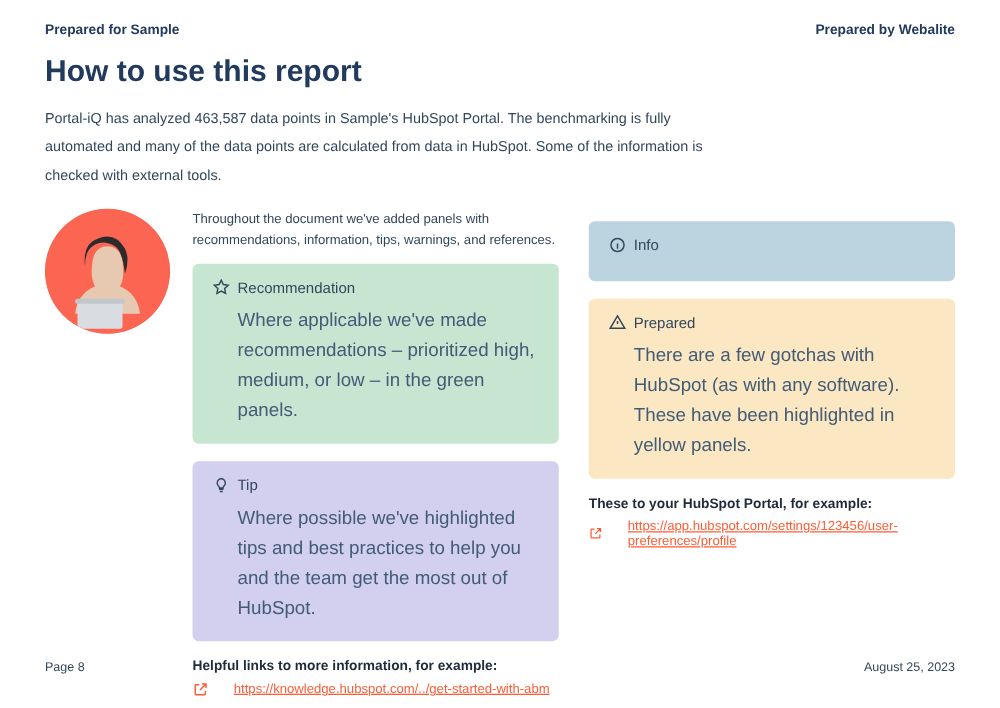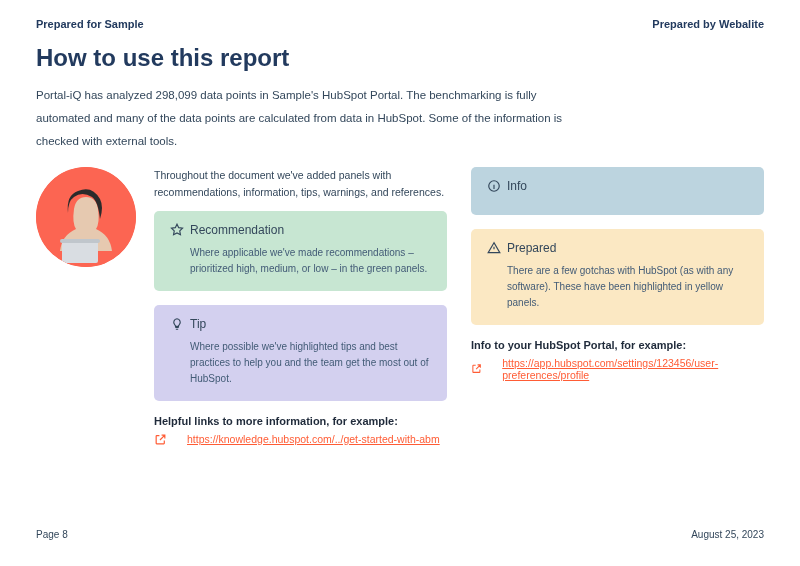--- a/index.html
+++ b/index.html
@@ -63,38 +63,38 @@
     line-height: 1.6;
     color: #33475b;
     margin-bottom: 10px;
   }
   .panel {
     border-radius: 5px;
     padding: 12px 16px 14px 16px;
     margin-bottom: 14px;
   }
   .panel.green  { background: #c7e6d2; }
-  .panel.blue   { background: #bcd4df; }
+  .panel.blue   { background: #bcd4df; margin-top: 10px; }
   .panel.purple { background: #d3d0ef; }
   .panel.yellow { background: #fbe8c3; }
   .panel-title {
     display: flex;
     align-items: center;
     gap: 6px;
     font-size: 12px;
     font-weight: 400;
     color: #33475b;
     margin-bottom: 8px;
   }
   .panel-title .icon {
     width: 14px; height: 14px; display: inline-flex;
     align-items: center; justify-content: center;
   }
   .panel-body {
-    font-size: 10px;
+    font-size: 15px;
     line-height: 1.6;
     color: #425b76;
     padding-left: 20px;
   }
   .link-head {
     font-size: 11px;
     font-weight: 700;
     color: #1f2a3a;
     margin-bottom: 6px;
   }
@@ -122,21 +122,21 @@
 </head>
 <body>
 
 <div class="header-row">
   <div>Prepared for Sample</div>
   <div>Prepared by Webalite</div>
 </div>
 
 <h1>How to use this report</h1>
 
-<p class="intro">Portal-iQ has analyzed 298,099 data points in Sample's HubSpot Portal. The benchmarking is fully automated and many of the data points are calculated from data in HubSpot. Some of the information is checked with external tools.</p>
+<p class="intro">Portal-iQ has analyzed 463,587 data points in Sample's HubSpot Portal. The benchmarking is fully automated and many of the data points are calculated from data in HubSpot. Some of the information is checked with external tools.</p>
 
 <div class="content-row">
   <div class="avatar-col">
     <div class="avatar">
       <svg viewBox="0 0 100 100">
         <circle cx="50" cy="50" r="50" fill="#fc6552"></circle>
         <path d="M50 30 q-10 0 -12 12 q-2 14 2 20 q-14 6 -16 22 h52 q-2 -16 -16 -22 q4 -6 2 -20 q-2 -12 -12 -12 z" fill="#e6c9b0"></path>
         <path d="M38 30 q-6 4 -6 16 q-2 -18 10 -22 q14 -6 22 8 q4 8 0 20 q-2 -18 -8 -22 q-10 -6 -18 0 z" fill="#2b2b2b"></path>
         <rect x="26" y="74" width="36" height="22" rx="2" fill="#d9dde2"></rect>
         <rect x="24" y="72" width="40" height="4" rx="2" fill="#c0c6cc"></rect>
@@ -203,21 +203,21 @@
           <span class="icon">
             <svg viewBox="0 0 24 24" fill="none" stroke="#33475b" stroke-width="2">
                 <path d="M12 3L2 20h20L12 3zM12 10v4M12 17h.01"></path>
               </svg>
           </span>
           <span>Prepared</span>
         </div>
         <p class="panel-body">There are a few gotchas with HubSpot (as with any software). These have been highlighted in yellow panels.</p>
       </div>
 
-      <div class="link-head">Info to your HubSpot Portal, for example:</div>
+      <div class="link-head">These to your HubSpot Portal, for example:</div>
       <a class="ext-link">
         <span class="icon">
           <svg viewBox="0 0 24 24" fill="none" stroke="#ff5c35" stroke-width="2.2">
               <path d="M14 4h6v6M20 4l-9 9M19 14v5a1 1 0 01-1 1H5a1 1 0 01-1-1V6a1 1 0 011-1h5"></path>
             </svg>
         </span>
         <span>https://app.hubspot.com/settings/123456/user-preferences/profile</span>
       </a>
     </div>
   </div>

